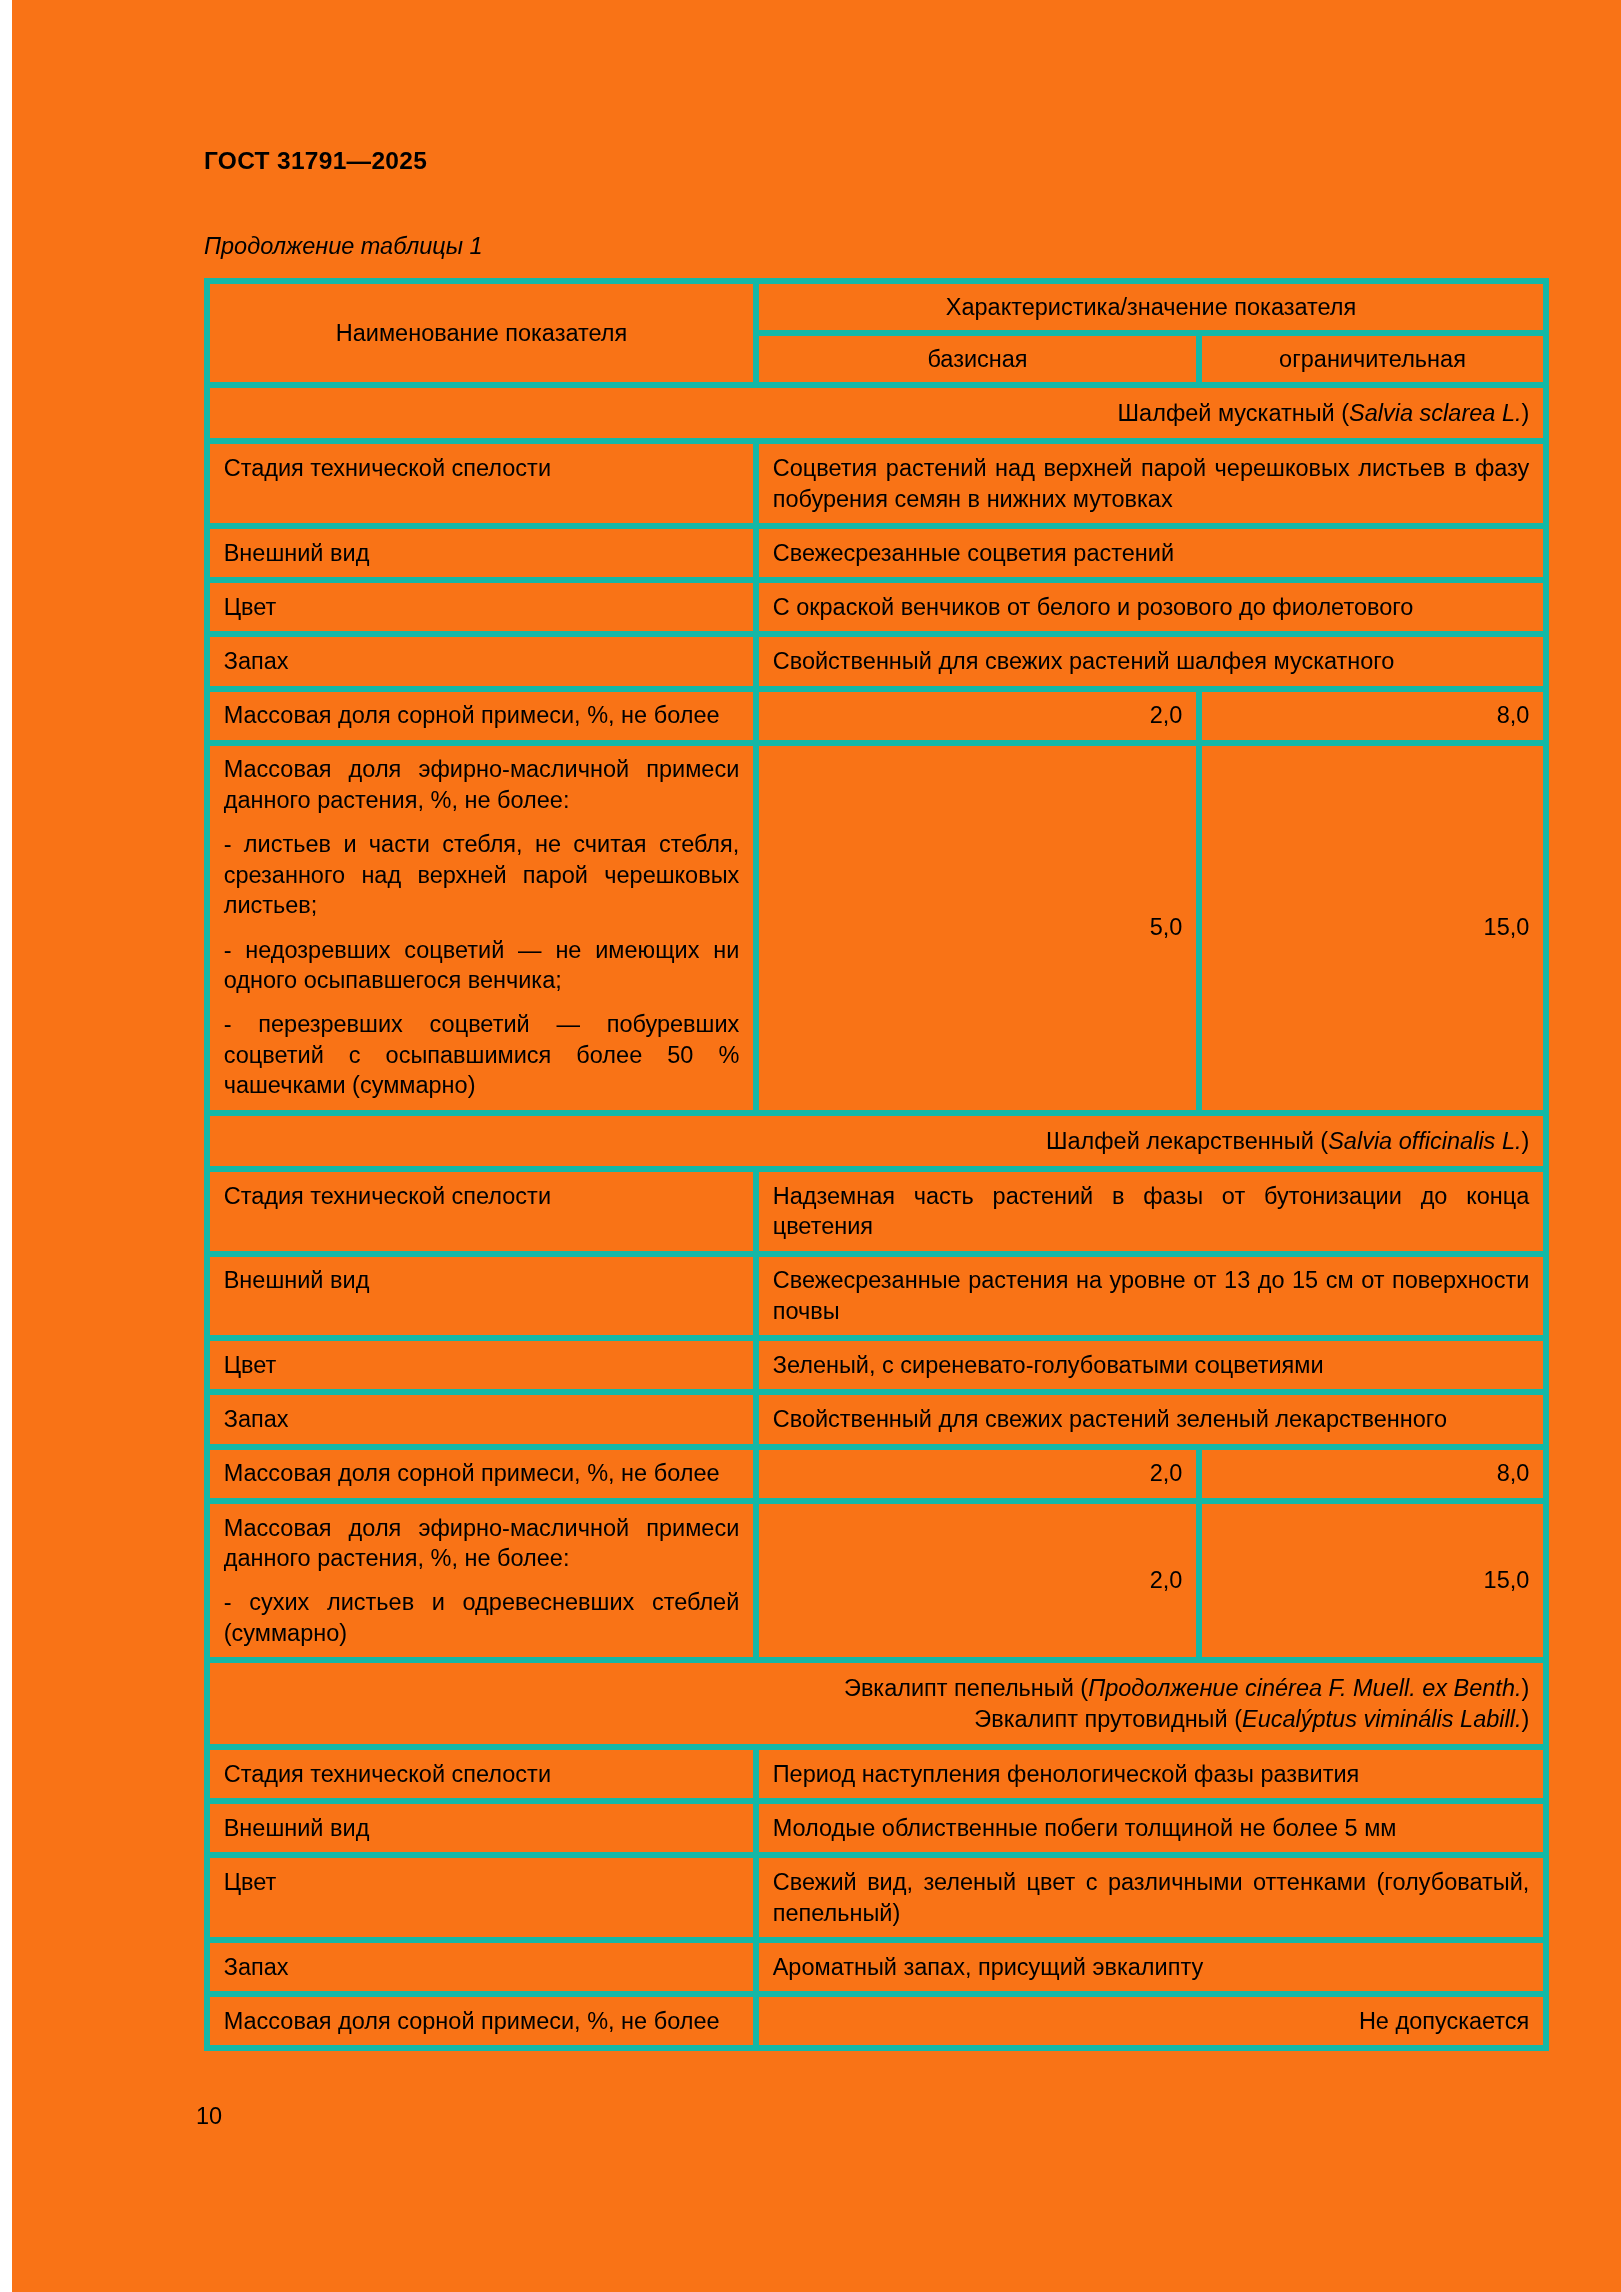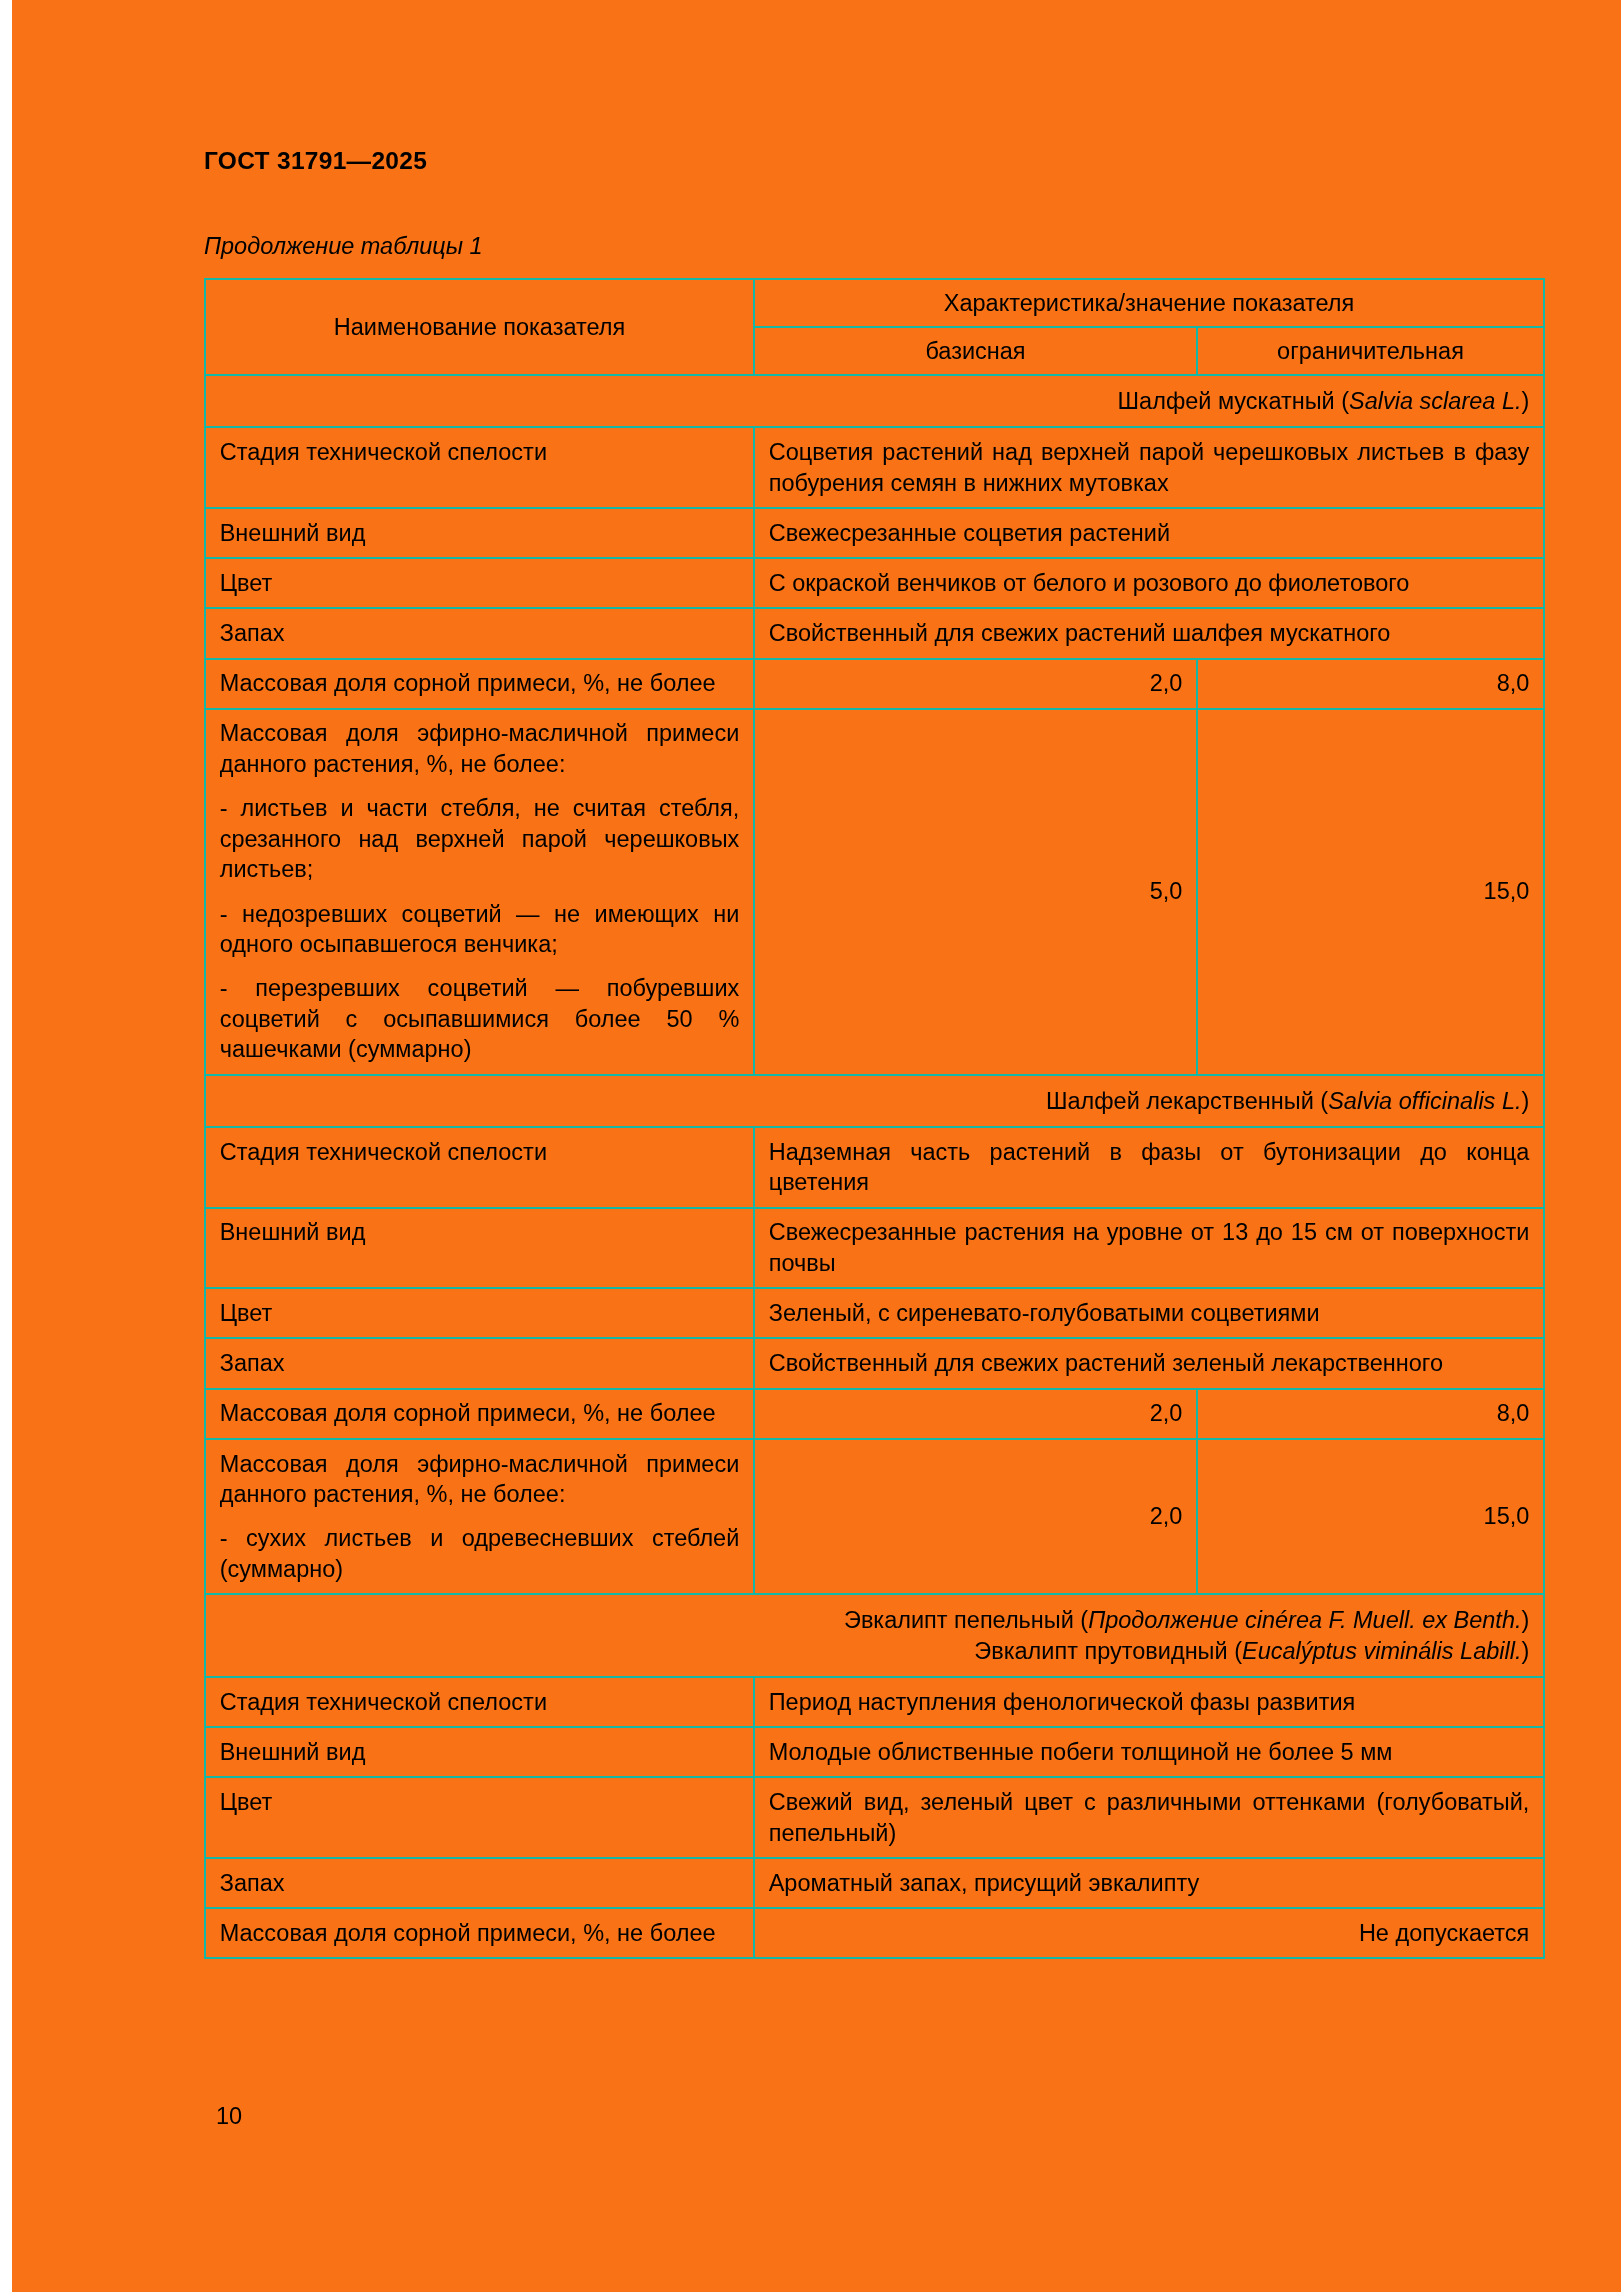--- a/index.html
+++ b/index.html
@@ -16,32 +16,32 @@
     position: absolute; left: 192px; top: 147px;
     font-size: 24.5px; font-weight: 700; letter-spacing: 0.3px;
   }
   .table-caption {
     position: absolute; left: 192px; top: 233px;
     font-size: 23.5px; font-style: italic;
   }
   .tbl-wrap { position: absolute; left: 192px; top: 278px; width: 1339px; }
 
   table.gost { border-collapse: collapse; width: 100%; font-size: 23.5px; line-height: 1.3; table-layout: fixed; }
-  .gost td { border: 2px solid #14b8a6; padding: 8.8px 13.7px; vertical-align: top; overflow-wrap: break-word; }
+  .gost td { border: 6px solid #14b8a6; padding: 8.8px 13.7px; vertical-align: top; overflow-wrap: break-word; }
   .gost tr.hdr td { text-align: center; vertical-align: middle; padding: 7.8px 9.8px; }
   .gost td.hdr-heavy { border-bottom-width: 2.9px; }
   .gost td.name  { text-align: justify; }
   .gost td.value { text-align: justify; }
   .gost td.num   { text-align: right; vertical-align: middle; }
   .gost td.section { text-align: right; padding: 9.8px 13.7px; }
   .gost p { margin: 0; }
   .gost p + p { margin-top: 13.7px; }
 
   .page-number {
-    position: absolute; left: 204px; top: 2103px;
+    position: absolute; left: 184px; top: 2103px;
     font-size: 23.5px;
   }
 </style>
 </head>
 <body>
 
 <div class="page">
 
   <div class="doc-number">ГОСТ 31791—2025</div>
   <div class="table-caption">Продолжение таблицы 1</div>

